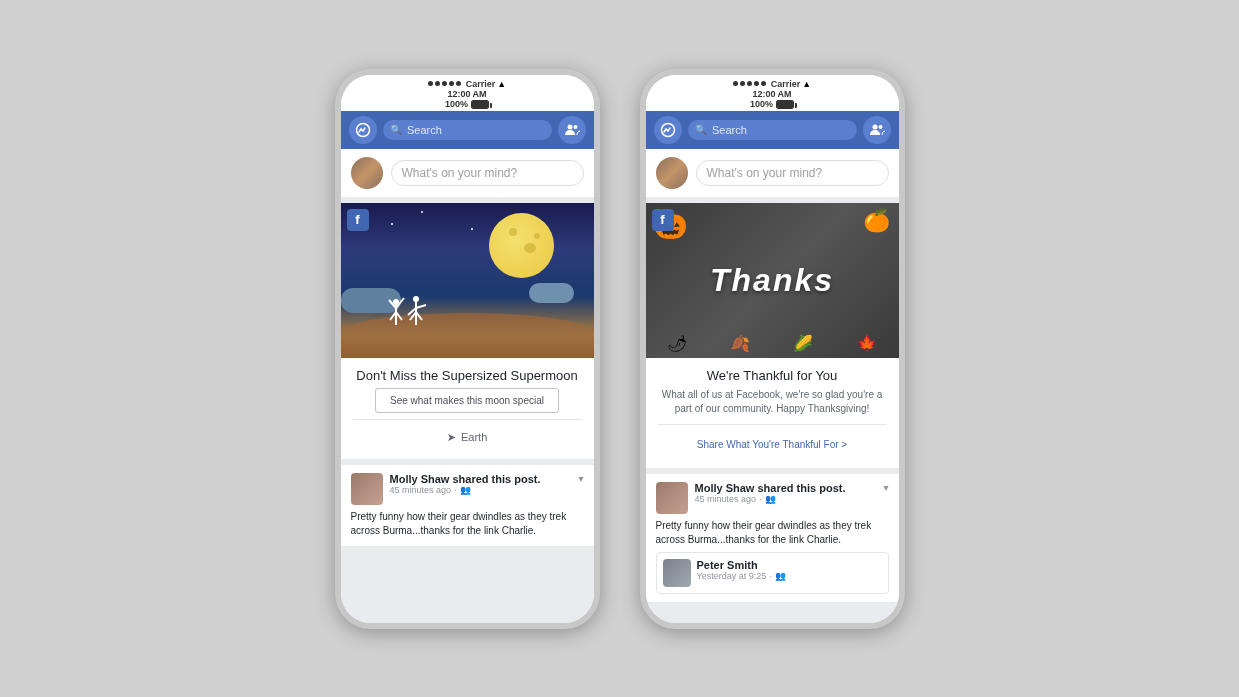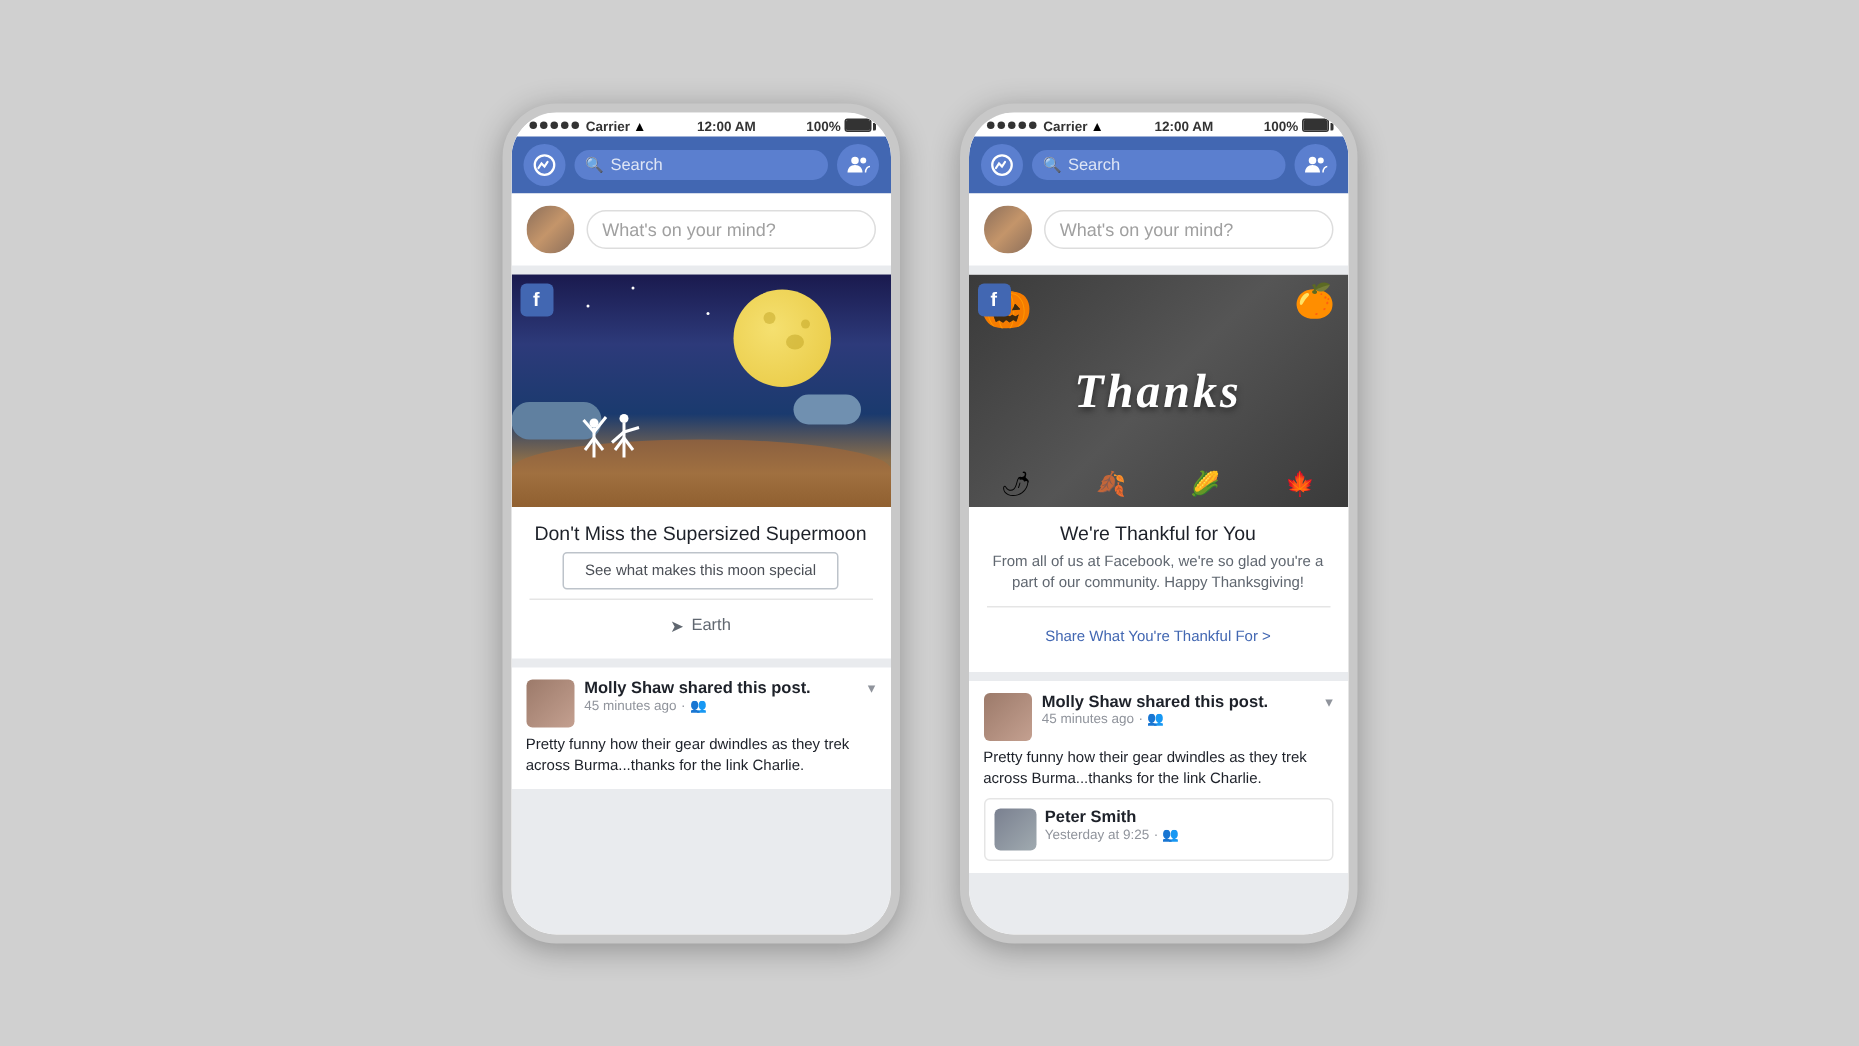--- a/index.html
+++ b/index.html
@@ -41,28 +41,29 @@
     
     .status-bar {
       background: #fff;
       display: flex;
       justify-content: space-between;
       align-items: center;
       padding: 4px 12px 2px;
       font-size: 9px;
       font-weight: 600;
       flex-shrink: 0;
+      flex-direction: column;
     }
     .status-left { display: flex; align-items: center; gap: 2px; }
     .status-dots { display: flex; gap: 2px; }
     .status-dot { width: 5px; height: 5px; background: #333; border-radius: 50%; }
     .status-carrier { font-size: 9px; font-weight: 600; color: #333; margin-left: 3px; }
     .status-wifi { font-size: 9px; }
     .status-center { font-size: 9px; font-weight: 600; color: #333; }
-    .status-right { display: flex; align-items: flex-start; gap: 3px; font-size: 9px; font-weight: 600; color: #333; }
+    .status-right { display: flex; align-items: flex-end; gap: 3px; font-size: 9px; font-weight: 600; color: #333; }
     .battery {
       width: 18px; height: 9px; border: 1.5px solid #333; border-radius: 2px; position: relative;
     }
     .battery::after { content: ''; position: absolute; right: -4px; top: 2px; width: 2px; height: 5px; background: #333; border-radius: 0 1px 1px 0; }
     .battery-fill { width: 100%; height: 100%; background: #333; border-radius: 1px; }
     
     .nav-bar {
       background: #4267B2;
       display: flex;
       align-items: center;
@@ -250,21 +251,21 @@
       overflow: hidden;
     }
     .thanks-bg {
       width: 100%; height: 100%;
       background: linear-gradient(135deg, #3a3a3a 0%, #555 50%, #3a3a3a 100%);
       display: flex; align-items: center; justify-content: center;
     }
     .thanks-text-img {
       color: white;
       font-size: 32px;
-      font-family: Liberation Serif, serif;
+      font-family: Liberation Sans, sans-serif;
       font-style: italic;
       font-weight: bold;
       letter-spacing: 2px;
       text-shadow: 0 2px 4px rgba(0,0,0,0.5);
     }
     .pumpkin-left {
       position: absolute;
       left: 8px; top: 5px;
       font-size: 28px;
     }
@@ -494,21 +495,21 @@
                 <span>🌶</span>
                 <span>🍂</span>
                 <span>🌽</span>
                 <span>🍁</span>
               </div>
               <div class="fb-icon-badge">f</div>
             </div>
           </div>
           <div class="card-body">
             <div class="card-title">We're Thankful for You</div>
-            <div class="card-text">From all of us at Facebook, we're so glad you're a part of our community. Happy Thanksgiving!</div>
+            <div class="card-text">What all of us at Facebook, we're so glad you're a part of our community. Happy Thanksgiving!</div>
             <div class="card-divider"></div>
             <div class="card-thanks-link">Share What You're Thankful For &gt;</div>
           </div>
         </div>
 
         <div class="shared-post">
           <div class="shared-post-header">
             <div class="shared-post-avatar"></div>
             <div class="shared-post-info">
               <div class="shared-post-name">Molly Shaw shared this post.</div>

